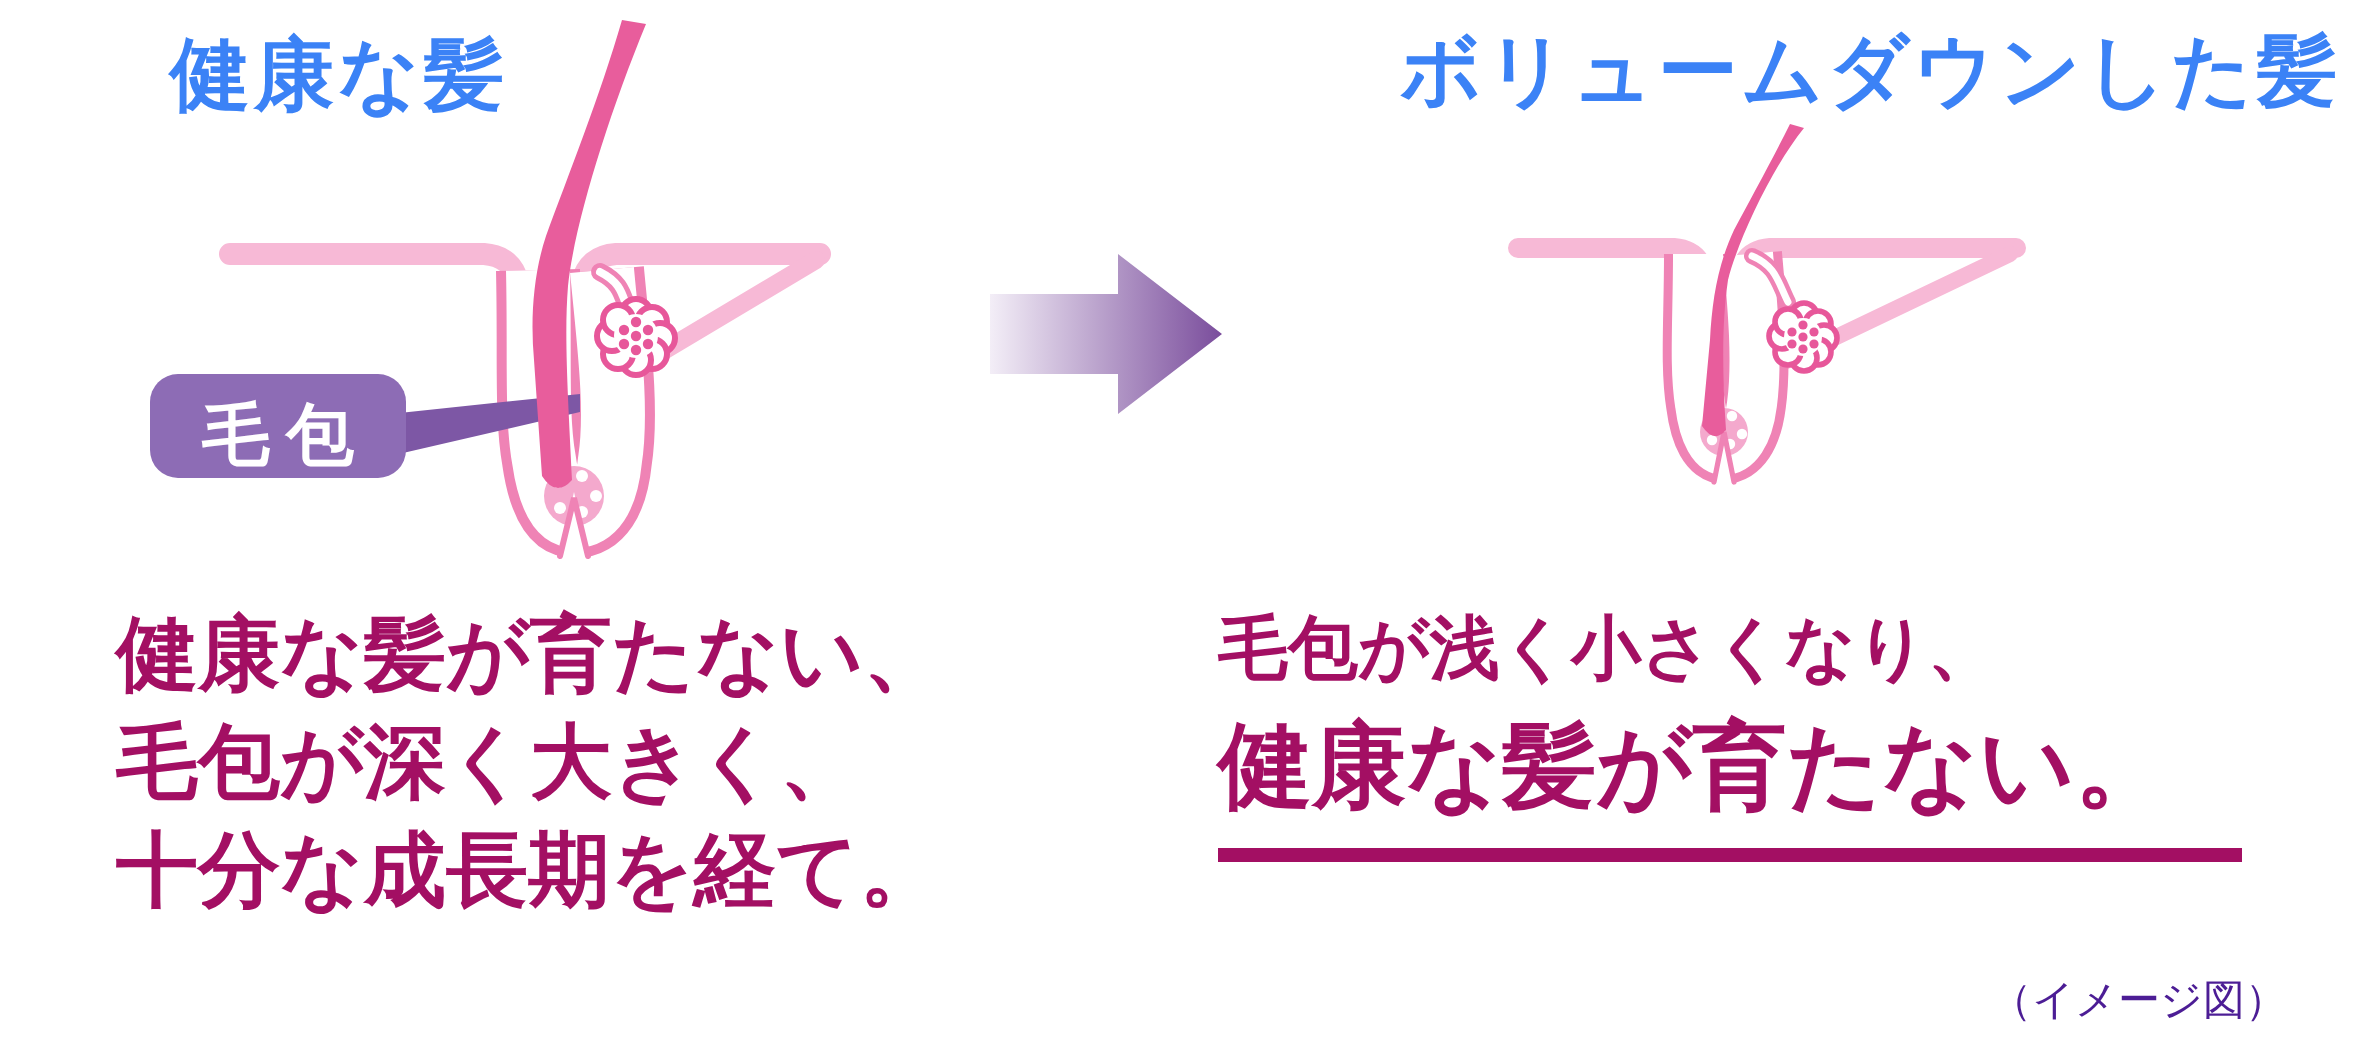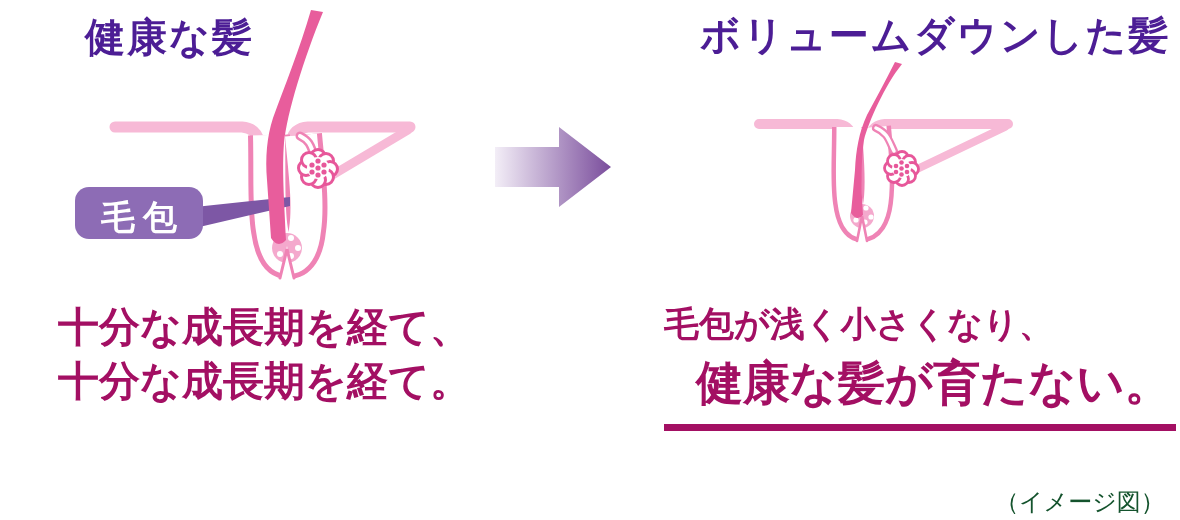--- a/index.html
+++ b/index.html
@@ -6,49 +6,49 @@
   .canvas {
     position: relative;
     width: 1180px;
     height: 520px;
     background: #ffffff;
     overflow: hidden;
     font-family: "Liberation Sans", "DejaVu Sans", sans-serif;
   }
   .title {
     position: absolute;
-    color: #4c1d95;
+    color: #3b82f6;
     font-size: 40px;
     font-weight: 700;
     letter-spacing: 2px;
     white-space: nowrap;
   }
   .title.left  { left: 85px;  top: 10px; }
   .title.right { left: 700px; top: 8px; }
 
   .desc {
     position: absolute;
     color: #a30f63;
     font-weight: 700;
     white-space: nowrap;
   }
   .desc-left { left: 58px; top: 300px; font-size: 41px; line-height: 54px; }
-  .desc-right { left: 664px; top: 303px; font-family: Liberation Serif, serif; }
+  .desc-right { left: 609px; top: 303px; }
   .desc-right .line1 { font-size: 35px; line-height: 44px; }
-  .desc-right .line2 { font-size: 47px; line-height: 56px; margin-top: 8px; margin-left: 32px; }
+  .desc-right .line2 { font-size: 47px; line-height: 56px; margin-top: 8px; }
   .underline-bar {
     width: 512px; height: 7px;
     background: #a30f63;
     margin-top: 13px;
   }
   .caption {
     position: absolute;
     left: 995px; top: 486px;
-    color: #14532d;
-    font-size: 24px;
+    color: #4c1d95;
+    font-size: 21px;
     white-space: nowrap;
   }
   svg { position: absolute; overflow: visible; }
   .illus-left  { left: 60px;  top: 8px;  }
   .illus-right { left: 745px; top: 55px; }
   .arrow-svg   { left: 492px; top: 126px; }
 
   
   .skin    { stroke: #f7b9d6; fill: none; }
   .muscle  { stroke: #f7b9d6; fill: none; }
@@ -189,21 +189,22 @@
       <circle class="glanddot" cx="156.5" cy="107.5" r="2.3"></circle>
       <circle class="glanddot" cx="162" cy="111" r="2.3"></circle>
       <circle class="glanddot" cx="162" cy="117" r="2.3"></circle>
       <circle class="glanddot" cx="156.5" cy="119.5" r="2.3"></circle>
       <circle class="glanddot" cx="151" cy="117" r="2.3"></circle>
       <circle class="glanddot" cx="151" cy="111" r="2.3"></circle>
     </g>
   </svg>
 
   <div class="desc desc-left">
-    <div>十分な成長期を経て、</div>
+    <div>健康な髪が育たない、</div>
+    <div>毛包が深く大きく、</div>
     <div>十分な成長期を経て。</div>
   </div>
 
   <div class="desc desc-right">
     <div class="line1">毛包が浅く小さくなり、</div>
     <div class="line2">健康な髪が育たない。</div>
     <div class="underline-bar"></div>
   </div>
 
   <div class="caption">（イメージ図）</div>

